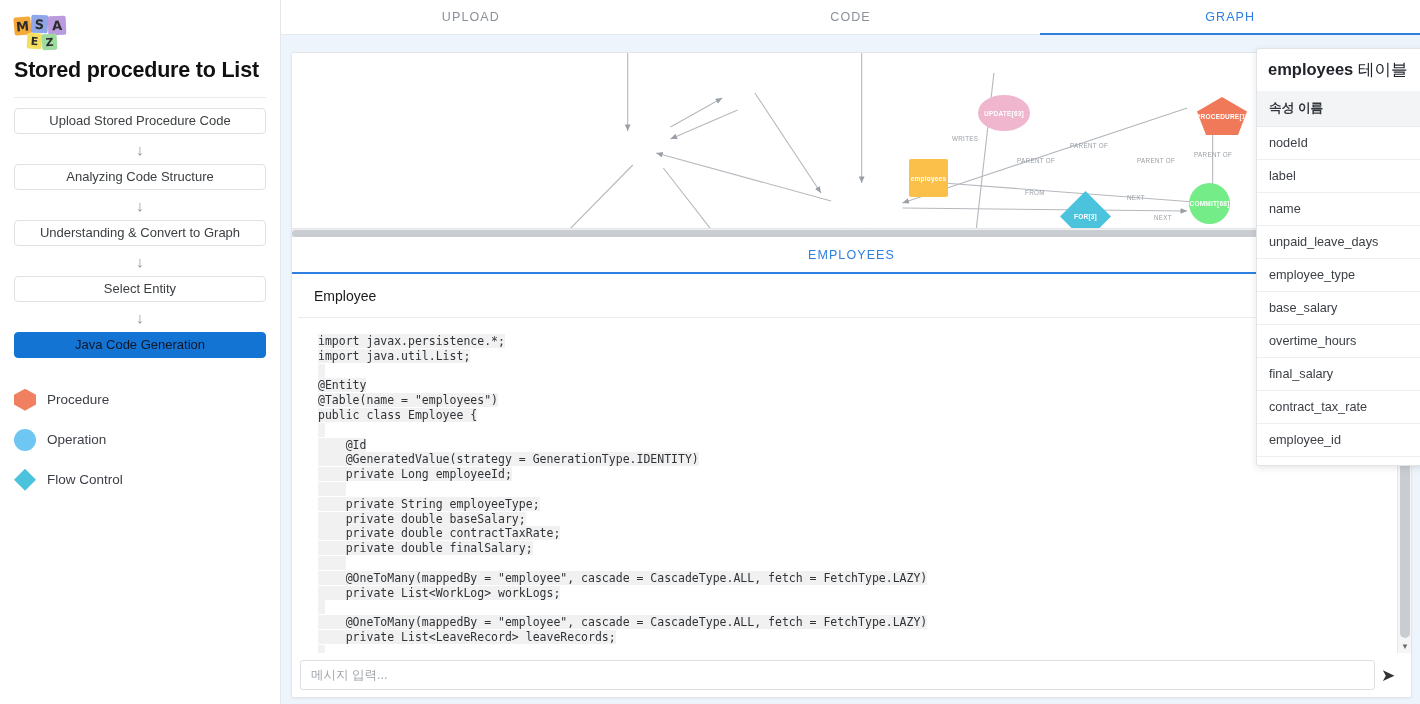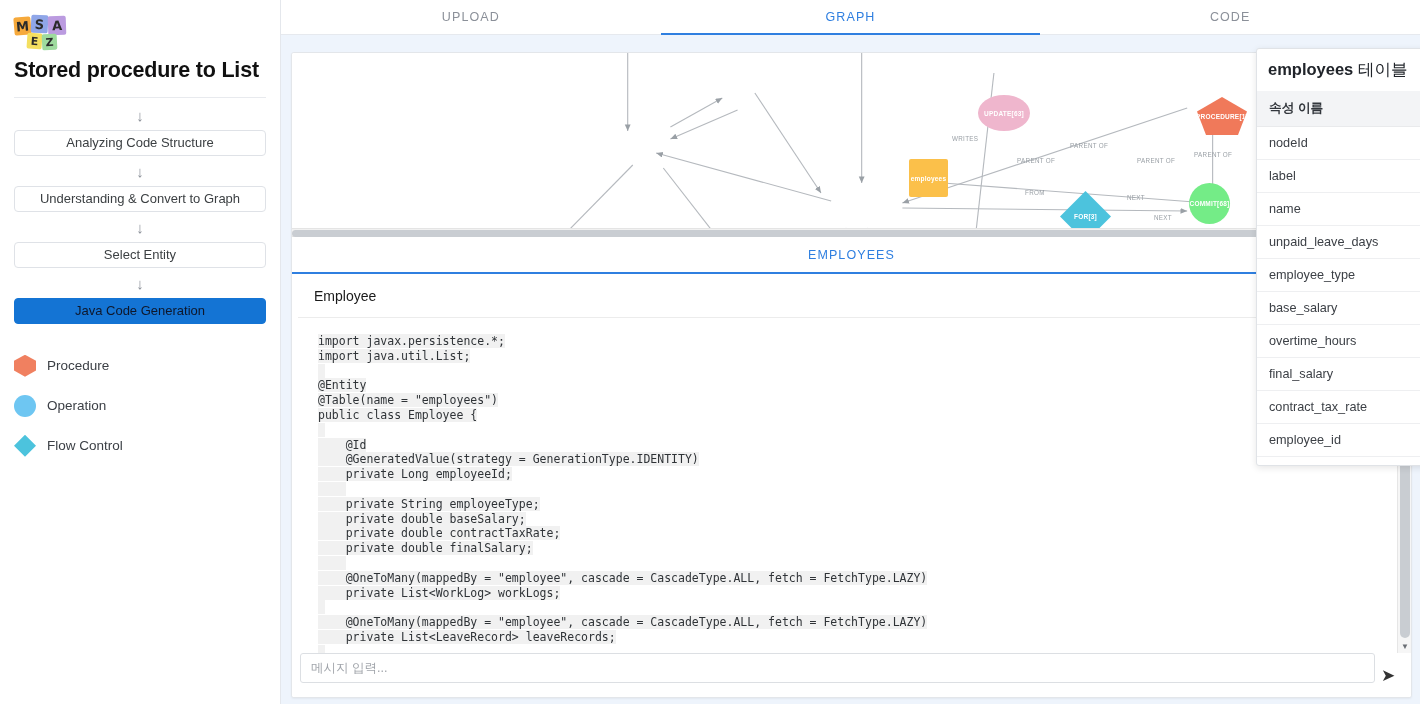--- a/index.html
+++ b/index.html
@@ -123,21 +123,21 @@
     font-family: "DejaVu Sans Mono", monospace;
     font-size: 11.5px; line-height: 14.8px; color: #2f3337;
     white-space: pre;
   }
   pre.code .ln { display: block; }
   pre.code .ln > span { background: #f1f1f1; }
 
   
   .msgbar {
     position: absolute; left: 0; right: 0; bottom: 0; height: 44px;
-    background: #fff; display: flex; padding: 0 10px 0 8px;
+    background: #fff; display: flex; align-items: center; padding: 0 10px 0 8px;
   }
   .msginput {
     flex: 1 1 auto; height: 30px; border: 1px solid #dcdfe3; border-radius: 3px;
     background: #fff; font-size: 12.5px; color: #3a3d42; padding: 0 10px;
     font-family: "Liberation Sans", sans-serif;
   }
   .msginput::placeholder { color: #a0a4aa; }
   .send-icon { width: 26px; flex: 0 0 26px; display: flex; align-items: center; justify-content: center; color: #333; font-size: 17px; }
 
   
@@ -179,20 +179,21 @@
       <div class="tile m">M</div>
       <div class="tile s">S</div>
       <div class="tile a">A</div>
       <div class="tile e">E</div>
       <div class="tile z">Z</div>
     </div>
 
     <div class="side-title">Stored procedure to List</div>
     <div class="side-div"></div>
 
+    <div class="step-btn">Upload Stored Procedure Code</div>
     <div class="arrow-down">↓</div>
     <div class="step-btn">Analyzing Code Structure</div>
     <div class="arrow-down">↓</div>
     <div class="step-btn">Understanding &amp; Convert to Graph</div>
     <div class="arrow-down">↓</div>
     <div class="step-btn">Select Entity</div>
     <div class="arrow-down">↓</div>
     <div class="step-btn primary">Java Code Generation</div>
 
     <div class="legend">
@@ -208,22 +209,22 @@
         <div class="shp diamond"></div>
         <div class="legend-label">Flow Control</div>
       </div>
     </div>
   </aside>
 
   <section class="right">
 
     <nav class="tabbar">
       <div class="tab">UPLOAD</div>
+      <div class="tab">CODE</div>
       <div class="tab active">GRAPH</div>
-      <div class="tab">CODE</div>
     </nav>
 
     <div class="content">
       <div class="panel">
 
         <div class="graph-board">
           <svg class="gsvg" viewBox="0 0 1100 175" preserveAspectRatio="none">
             <defs>
               <marker id="ah" markerWidth="7" markerHeight="7" refX="6" refY="2.6" orient="auto">
                 <path d="M0,0 L6,2.6 L0,5.2 z" fill="#9aa0a6"></path>

